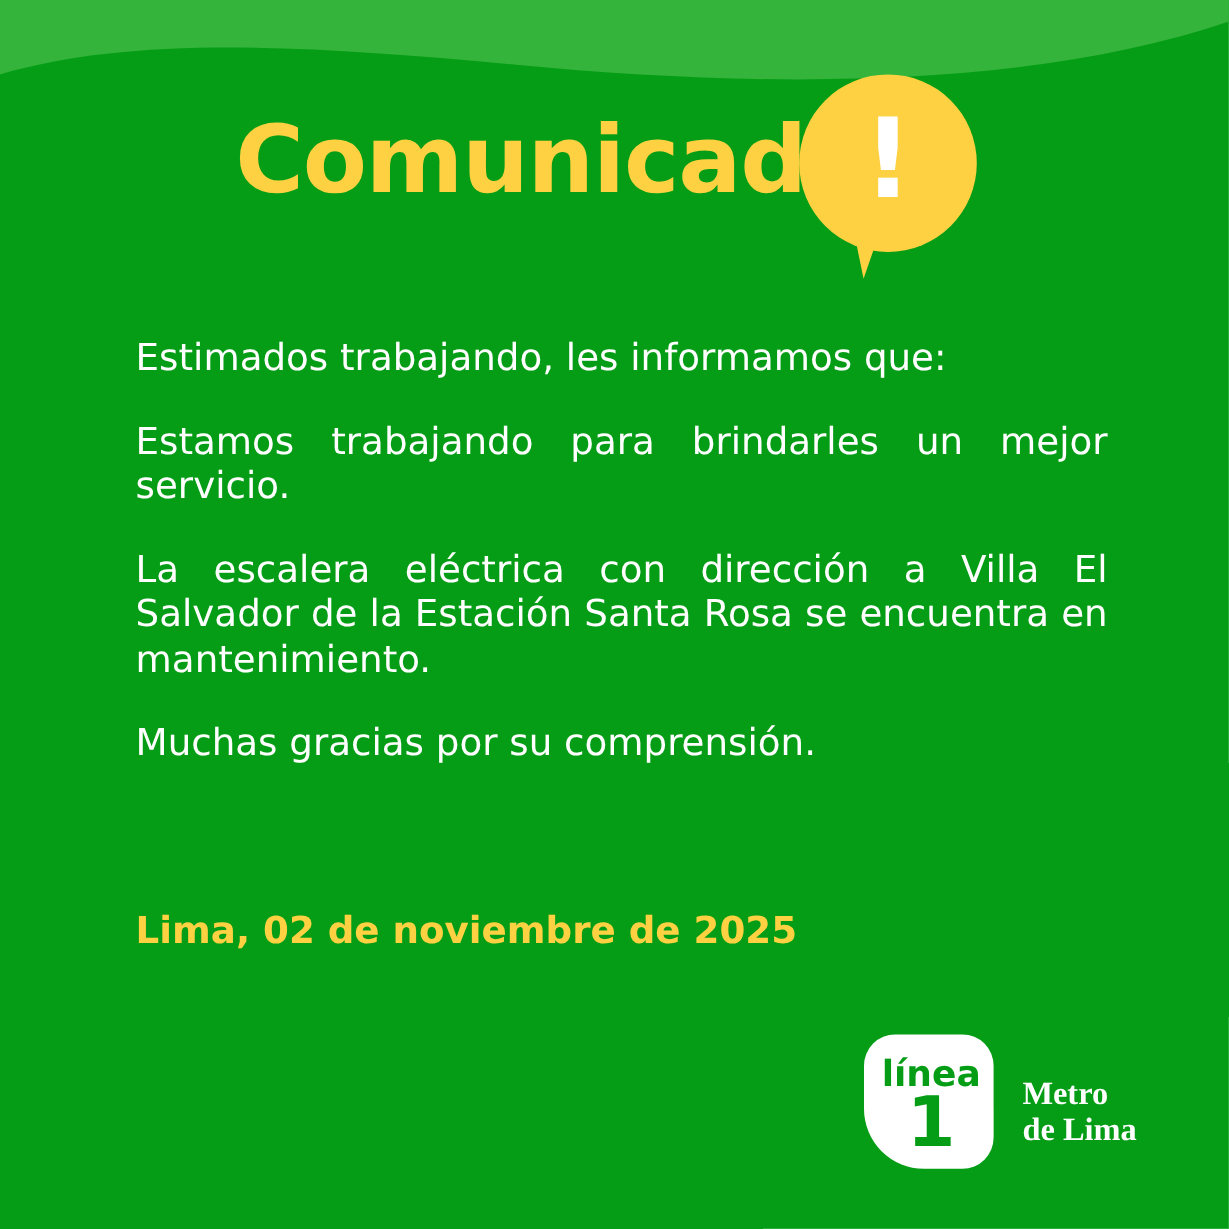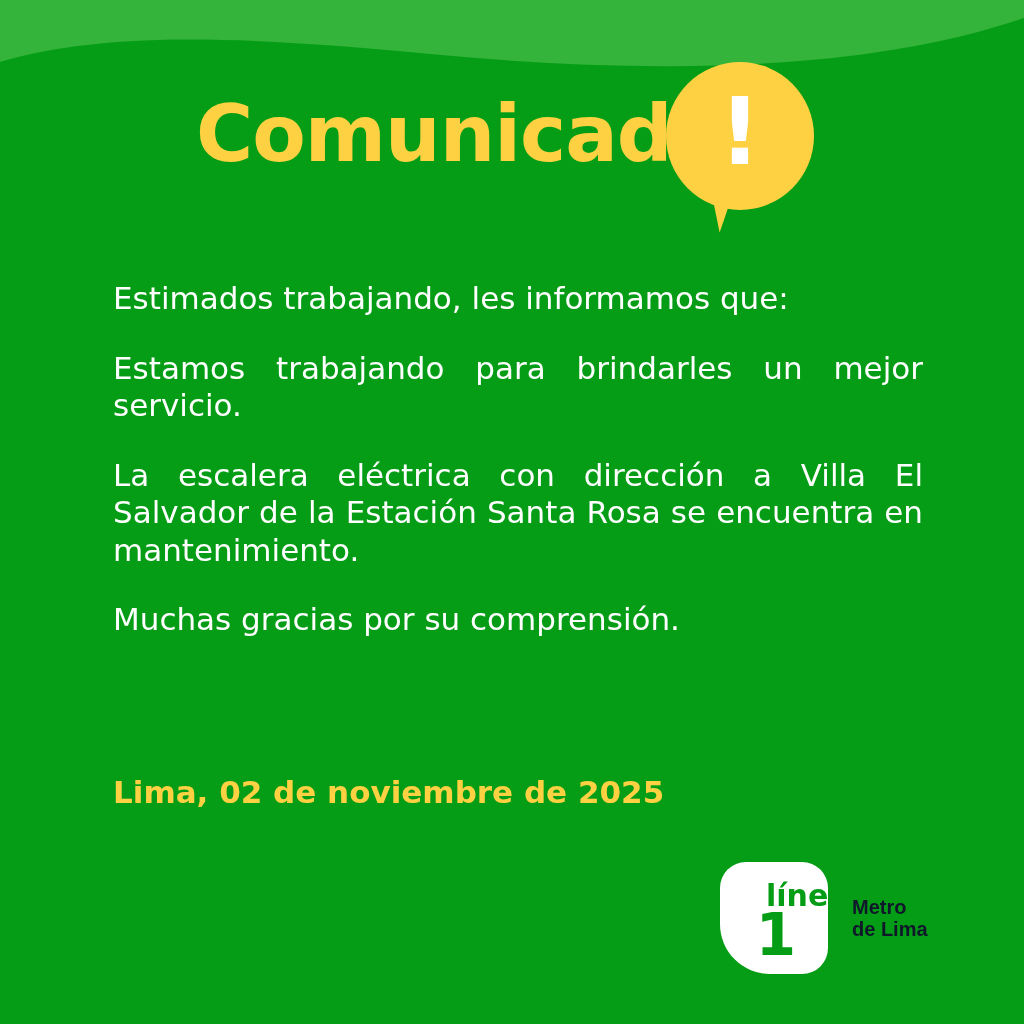--- a/index.html
+++ b/index.html
@@ -110,21 +110,21 @@
     line-height: 1.21;
     margin: 0 0 32px 0;
   }
   .para.justified {
     text-align: justify;
     text-align-last: left;
   }
   .date-line {
     position: absolute;
     left: 113px;
-    top: 774px;
+    top: 758px;
     color: #fdd142;
     font-family: "DejaVu Sans", sans-serif;
     font-weight: bold;
     font-size: 31px;
   }
   
   .logo {
     position: absolute;
     left: 720px;
     top: 862px;
@@ -138,49 +138,48 @@
     width: 108px;
     height: 112px;
     background: #ffffff;
     border-radius: 26px 26px 26px 50px;
   }
   .logo-linea {
     position: absolute;
     left: 10px;
     top: 16px;
     width: 92px;
-    text-align: left;
+    text-align: center;
     font-family: "DejaVu Sans", sans-serif;
     font-weight: bold;
     font-size: 30px;
     color: #069d16;
     letter-spacing: 0px;
-    margin-left: 36px;
   }
   .logo-one {
     position: absolute;
     left: 10px;
     top: 44px;
     width: 92px;
     text-align: center;
     font-family: "DejaVu Sans", sans-serif;
     font-weight: bold;
     font-size: 58px;
     line-height: 58px;
     color: #069d16;
   }
   .logo-metro {
     position: absolute;
     left: 132px;
     top: 34px;
-    font-family: Liberation Sans, sans-serif;
-    font-weight: bold;
-    font-size: 20px;
+    font-family: Liberation Serif, serif;
+    font-weight: bold;
+    font-size: 27px;
     line-height: 1.12;
-    color: #0f172a;
+    color: #ffffff;
   }
 </style>
 </head>
 <body>
 
 <div class="poster">
 
   <div class="wave-band">
     <svg width="1024" height="90" viewBox="0 0 1024 90" xmlns="http://www.w3.org/2000/svg">
       <path d="M0,0 L1024,0 L1024,18 C860,74 640,74 430,54 C250,37 110,30 0,62 Z" fill="#34b43a"></path>

